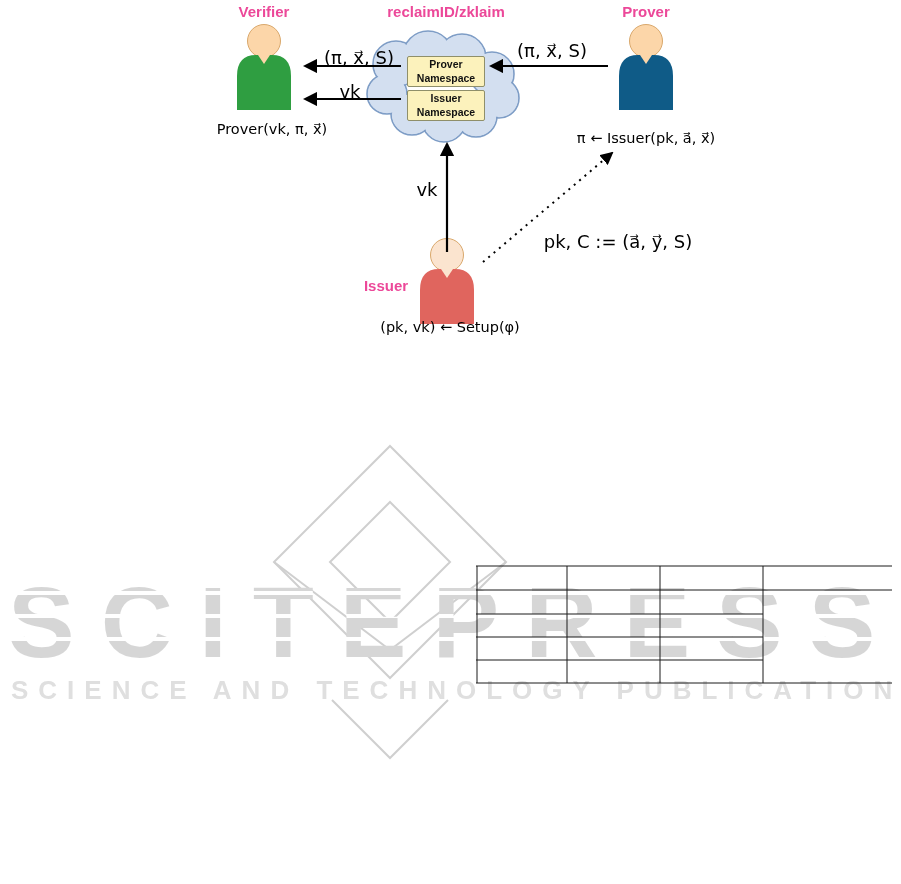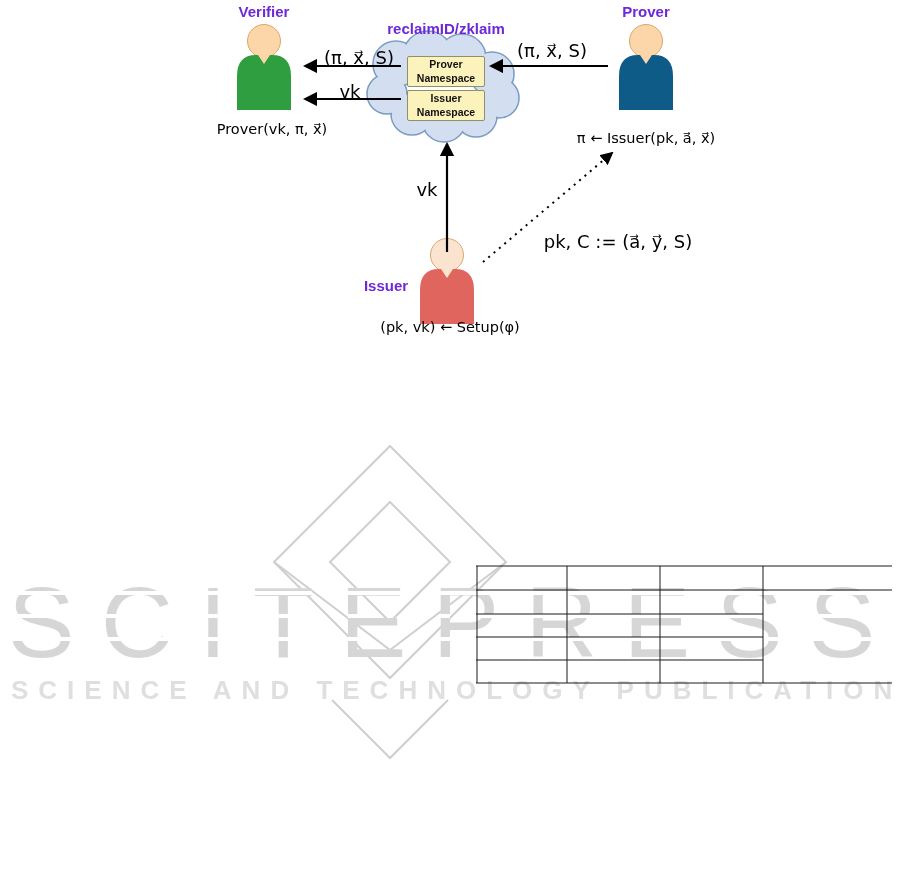--- a/index.html
+++ b/index.html
@@ -1,32 +1,32 @@
 <!DOCTYPE html>
 <html><head>
 <meta charset="utf-8">
 <style>
   html,body{margin:0;padding:0;background:#fff;}
   .page{position:relative;width:901px;height:884px;background:#ffffff;overflow:hidden;
         font-family:"Liberation Sans",sans-serif;}
   svg.layer{position:absolute;left:0;top:0;}
   #book-layer{z-index:1;}
   .wm-title{position:absolute;left:8px;top:572px;width:885px;z-index:2;
-            font-family:"Liberation Sans",sans-serif;font-weight:400;font-size:100px;line-height:100px;
+            font-family:"Liberation Sans",sans-serif;font-weight:700;font-size:100px;line-height:100px;
             letter-spacing:26px;white-space:nowrap;color:#d6d6d6;}
   @supports ((-webkit-background-clip:text) or (background-clip:text)){
     .wm-title{background:repeating-linear-gradient(to bottom,#d6d6d6 0px,#d6d6d6 19px,#ffffff 19px,#ffffff 23px);
               -webkit-background-clip:text;background-clip:text;color:transparent;}
   }
   .wm-subtitle{position:absolute;left:11px;top:676px;width:885px;z-index:2;
                font-family:"Liberation Sans",sans-serif;font-weight:700;font-size:26px;line-height:28px;
                letter-spacing:10px;white-space:nowrap;color:#dfdfdf;}
   #main-layer{z-index:3;}
   .lbl{position:absolute;z-index:4;transform:translateX(-50%);white-space:nowrap;
-       font-weight:600;font-size:15px;color:#6d28d9;}
+       font-weight:600;font-size:15px;color:#ec4899;}
   .formula{position:absolute;z-index:4;transform:translateX(-50%);white-space:nowrap;
            font-family:"DejaVu Sans",sans-serif;font-weight:400;font-size:14.5px;color:#000;}
   .msg{position:absolute;z-index:4;transform:translateX(-50%);white-space:nowrap;
        font-family:"DejaVu Sans",sans-serif;font-weight:400;font-size:18px;color:#000;}
   .ns-box{position:absolute;left:407px;width:76px;height:29px;z-index:4;
           background:#fcf2bc;border:1px solid #8f8f6a;border-radius:2px;
           display:flex;align-items:center;justify-content:center;text-align:center;
           font-weight:600;font-size:10.5px;line-height:1.25;color:#111;white-space:pre-line;}
 </style>
 </head>
@@ -112,21 +112,21 @@
       <line x1="476" y1="660" x2="763" y2="660"></line>
       <line x1="476" y1="683" x2="892" y2="683"></line>
       <line x1="477" y1="566" x2="477" y2="683"></line>
       <line x1="567" y1="566" x2="567" y2="683"></line>
       <line x1="660" y1="566" x2="660" y2="683"></line>
       <line x1="763" y1="566" x2="763" y2="683"></line>
     </g>
   </svg>
 
   <div class="lbl" style="left:264px;top:3px;">Verifier</div>
-  <div class="lbl" style="left:446px;top:20px;">reclaimID/zklaim</div>
+  <div class="lbl" style="left:446px;top:3px;">reclaimID/zklaim</div>
   <div class="lbl" style="left:646px;top:3px;">Prover</div>
   <div class="lbl" style="left:386px;top:277px;">Issuer</div>
 
   <div class="ns-box" style="top:56px;">Prover
 Namespace</div>
   <div class="ns-box" style="top:90px;">Issuer
 Namespace</div>
 
   <div class="msg" style="left:552px;top:40px;">(π, x⃗, S)</div>
   <div class="msg" style="left:359px;top:47px;">(π, x⃗, S)</div>

